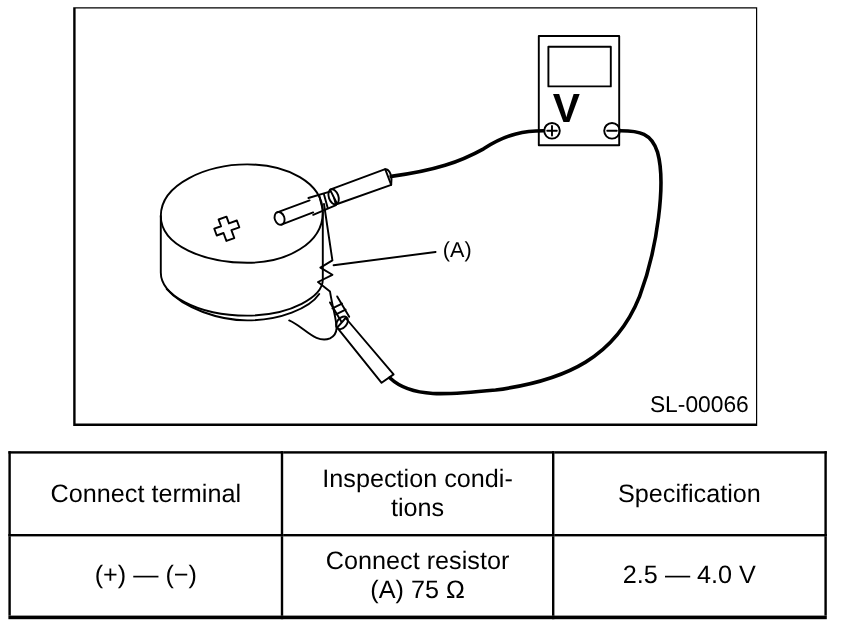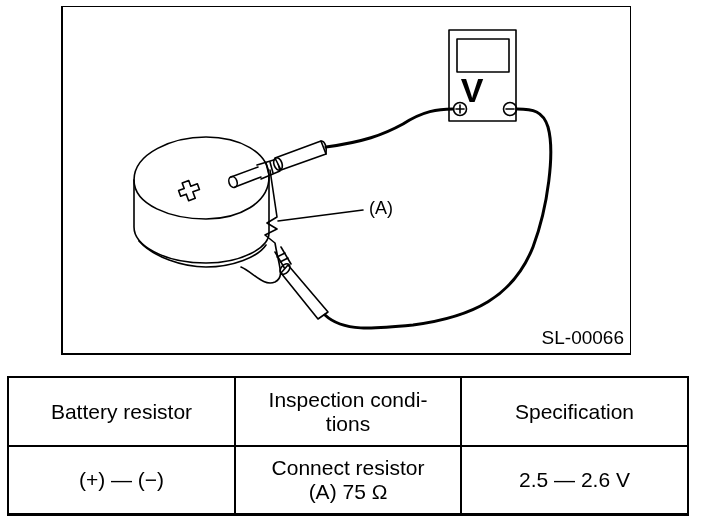--- a/index.html
+++ b/index.html
@@ -78,25 +78,25 @@
 </div>
 
 <table class="spec-table">
   <colgroup>
     <col style="width:227px">
       <col style="width:226px">
       <col style="width:227px">
   </colgroup>
   <tbody>
       <tr class="head-row">
-    <th><span>Battery resistor</span></th>
+    <th><span>Connect terminal</span></th>
     <th><span style="white-space:pre-line">Inspection condi-
 tions</span></th>
     <th><span>Specification</span></th>
   </tr>
   <tr class="body-row">
     <td><span>(+) — (−)</span></td>
     <td><span style="white-space:pre-line">Connect resistor
 (A) 75 Ω</span></td>
-    <td><span>2.5 — 2.6 V</span></td>
+    <td><span>2.5 — 4.0 V</span></td>
   </tr>
 </tbody>
   </table>
 
 </body></html>

